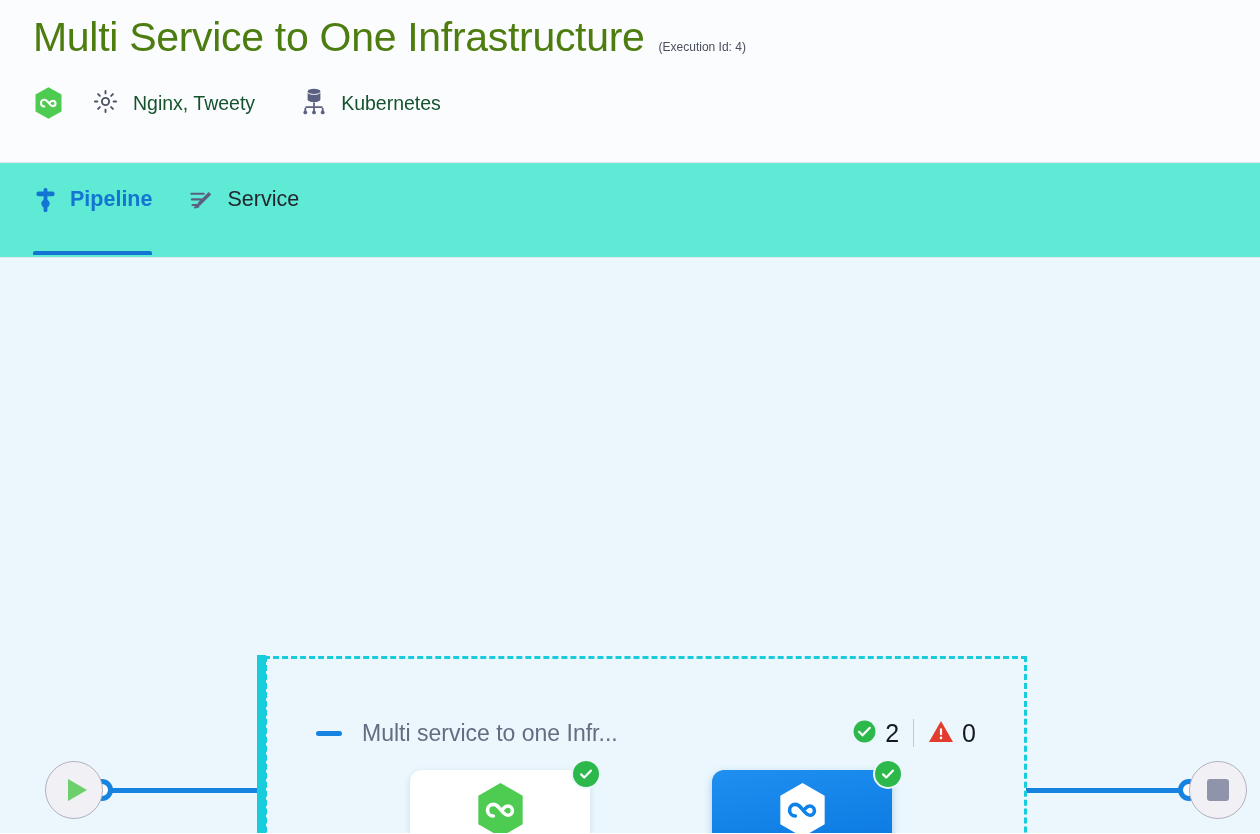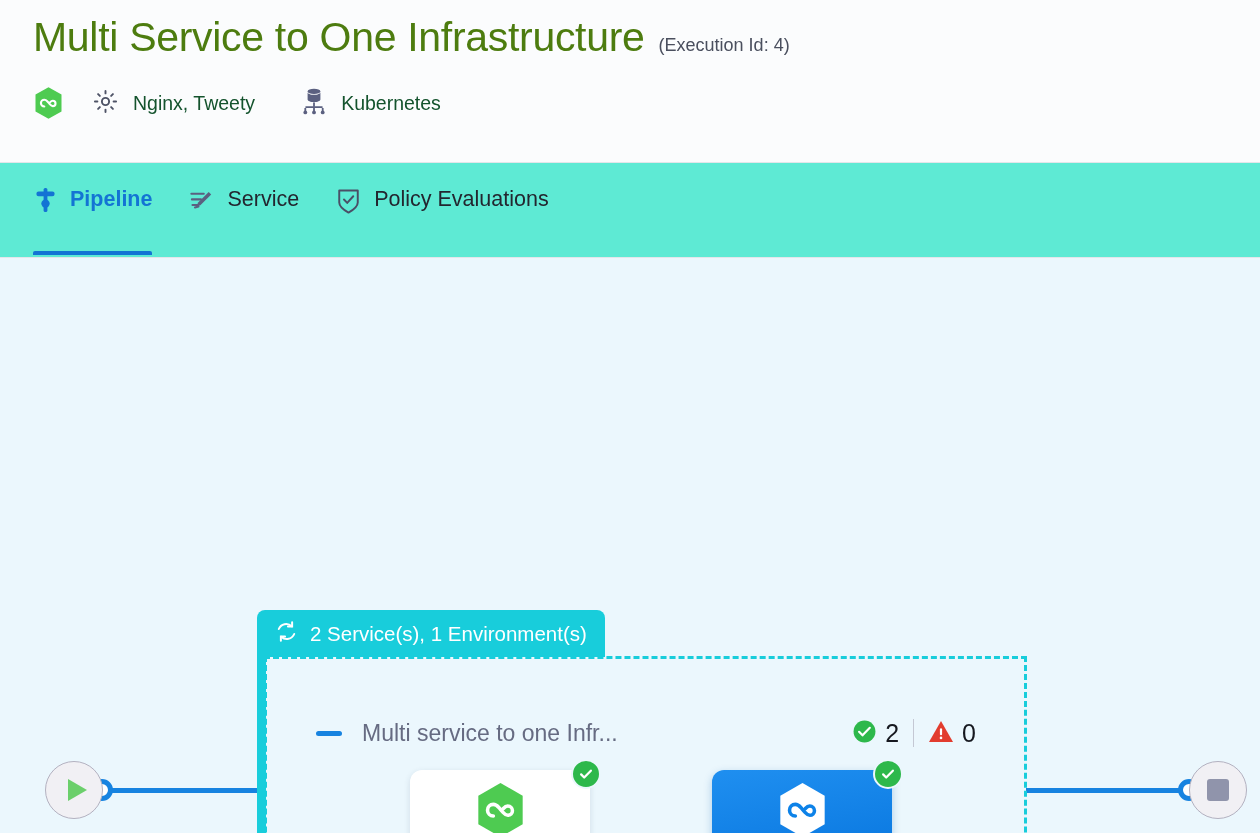--- a/index.html
+++ b/index.html
@@ -35,21 +35,21 @@
 
   .page-title {
     font-size: 41px;
     font-weight: normal;
     color: #4d7c0f;
     letter-spacing: -0.3px;
     line-height: 1.15;
   }
 
   .execution-id {
-    font-size: 18px;
+    font-size: 12px;
     color: #4a4f5e;
     font-weight: normal;
     white-space: nowrap;
   }
 
   .meta-row {
     display: flex;
     align-items: center;
     margin-top: 16px;
     gap: 0;
@@ -373,59 +373,39 @@
     <span class="tab-ico">
       <svg width="27" height="27" viewBox="0 0 24 24" fill="none" stroke="#5b6080" stroke-width="1.9" stroke-linecap="round">
         <path d="M3 6h11M3.5 11h8M4 16h5"></path>
         <path d="M18.4 4.4l2.2 2.2-9.6 9.6-3.1.9.9-3.1z" fill="#5b6080" stroke="none"></path>
         <path d="M6.2 18.2l3.1-.9"></path>
       </svg>
     </span>
     <span class="tab-label">Service</span>
   </div>
 
-  <div class="tab">
-    <span class="tab-ico">
-      <svg width="27" height="28" viewBox="0 0 24 26" fill="none" stroke="#4a4f66" stroke-width="1.8" stroke-linejoin="round">
-        <path d="M3.4 3.2h17.2v11.2c0 4.2-5.4 7.6-8.6 9.4-3.2-1.8-8.6-5.2-8.6-9.4z"></path>
-        <path d="M7.8 11.6l3 3.2 5.6-6.2" stroke-linecap="round"></path>
-      </svg>
-    </span>
-    <span class="tab-label">Policy Evaluations</span>
-  </div>
 
 
 </div>
 
 <div class="canvas">
 
   <div class="edge edge-left"></div>
   <div class="port port-left"></div>
   <div class="edge edge-right"></div>
   <div class="port port-right"></div>
 
   <div class="endnode node-start">
     <span class="play-tri"></span>
   </div>
 
   <div class="endnode node-end">
     <span class="stop-sq"></span>
   </div>
 
-  <div class="stage-banner">
-    <span>
-      <svg width="25" height="25" viewBox="0 0 24 24" fill="none" stroke="#ffffff" stroke-width="1.9" stroke-linecap="round">
-        <path d="M4.6 9.6a7.6 7.6 0 0 1 12.4-2.6"></path>
-        <path d="M19.4 14.4a7.6 7.6 0 0 1-12.4 2.6"></path>
-        <path d="M17.4 3.2v4h-4"></path>
-        <path d="M6.6 20.8v-4h4"></path>
-      </svg>
-    </span>
-    <span class="stage-banner-label">2 Service(s), 1 Environment(s)</span>
-  </div>
 
   <div class="stage-accent-bar"></div>
   <div class="stage-box"></div>
 
   <div class="stage-head">
     <span class="collapse-ico"></span>
     <span class="stage-name">Multi service to one Infr...</span>
 
     <span class="counters">
       <span class="counter">

